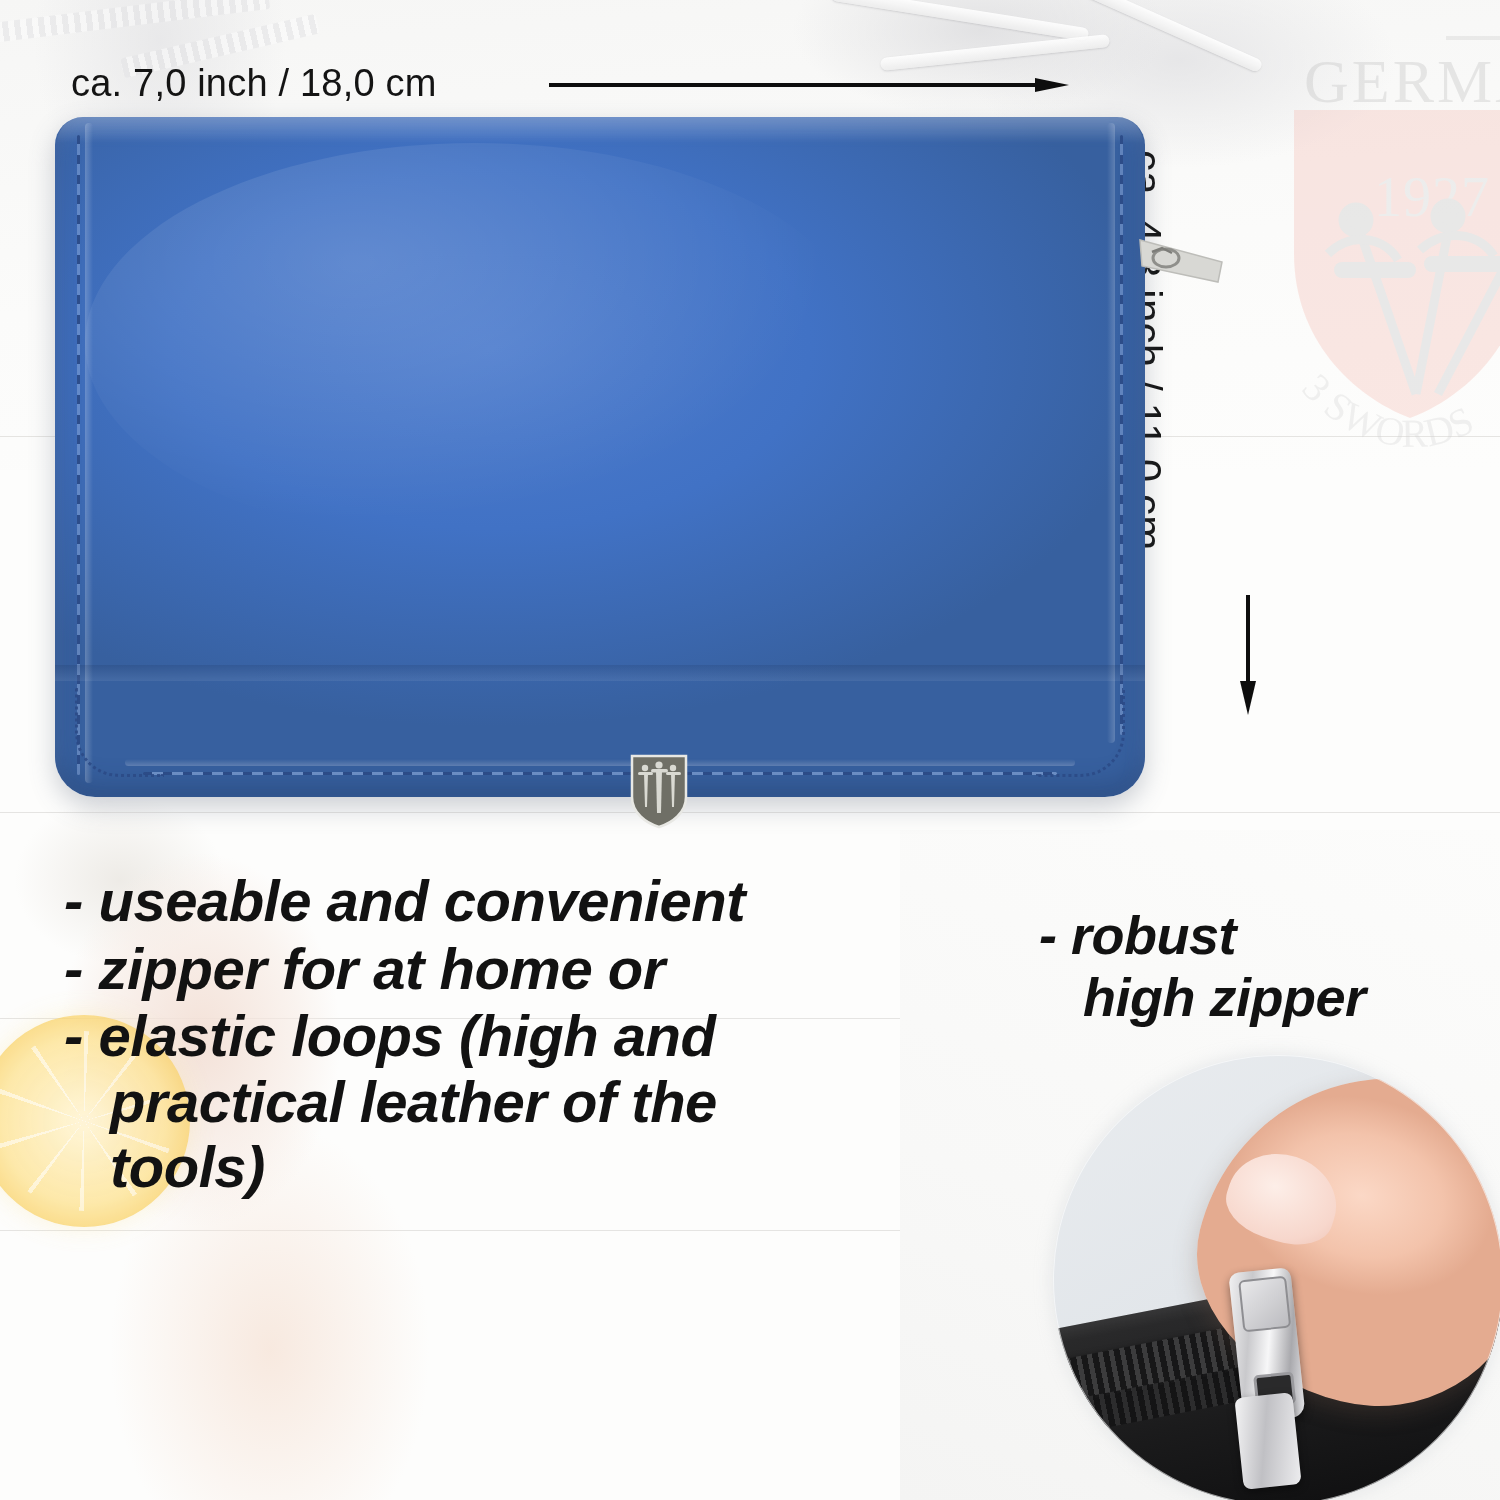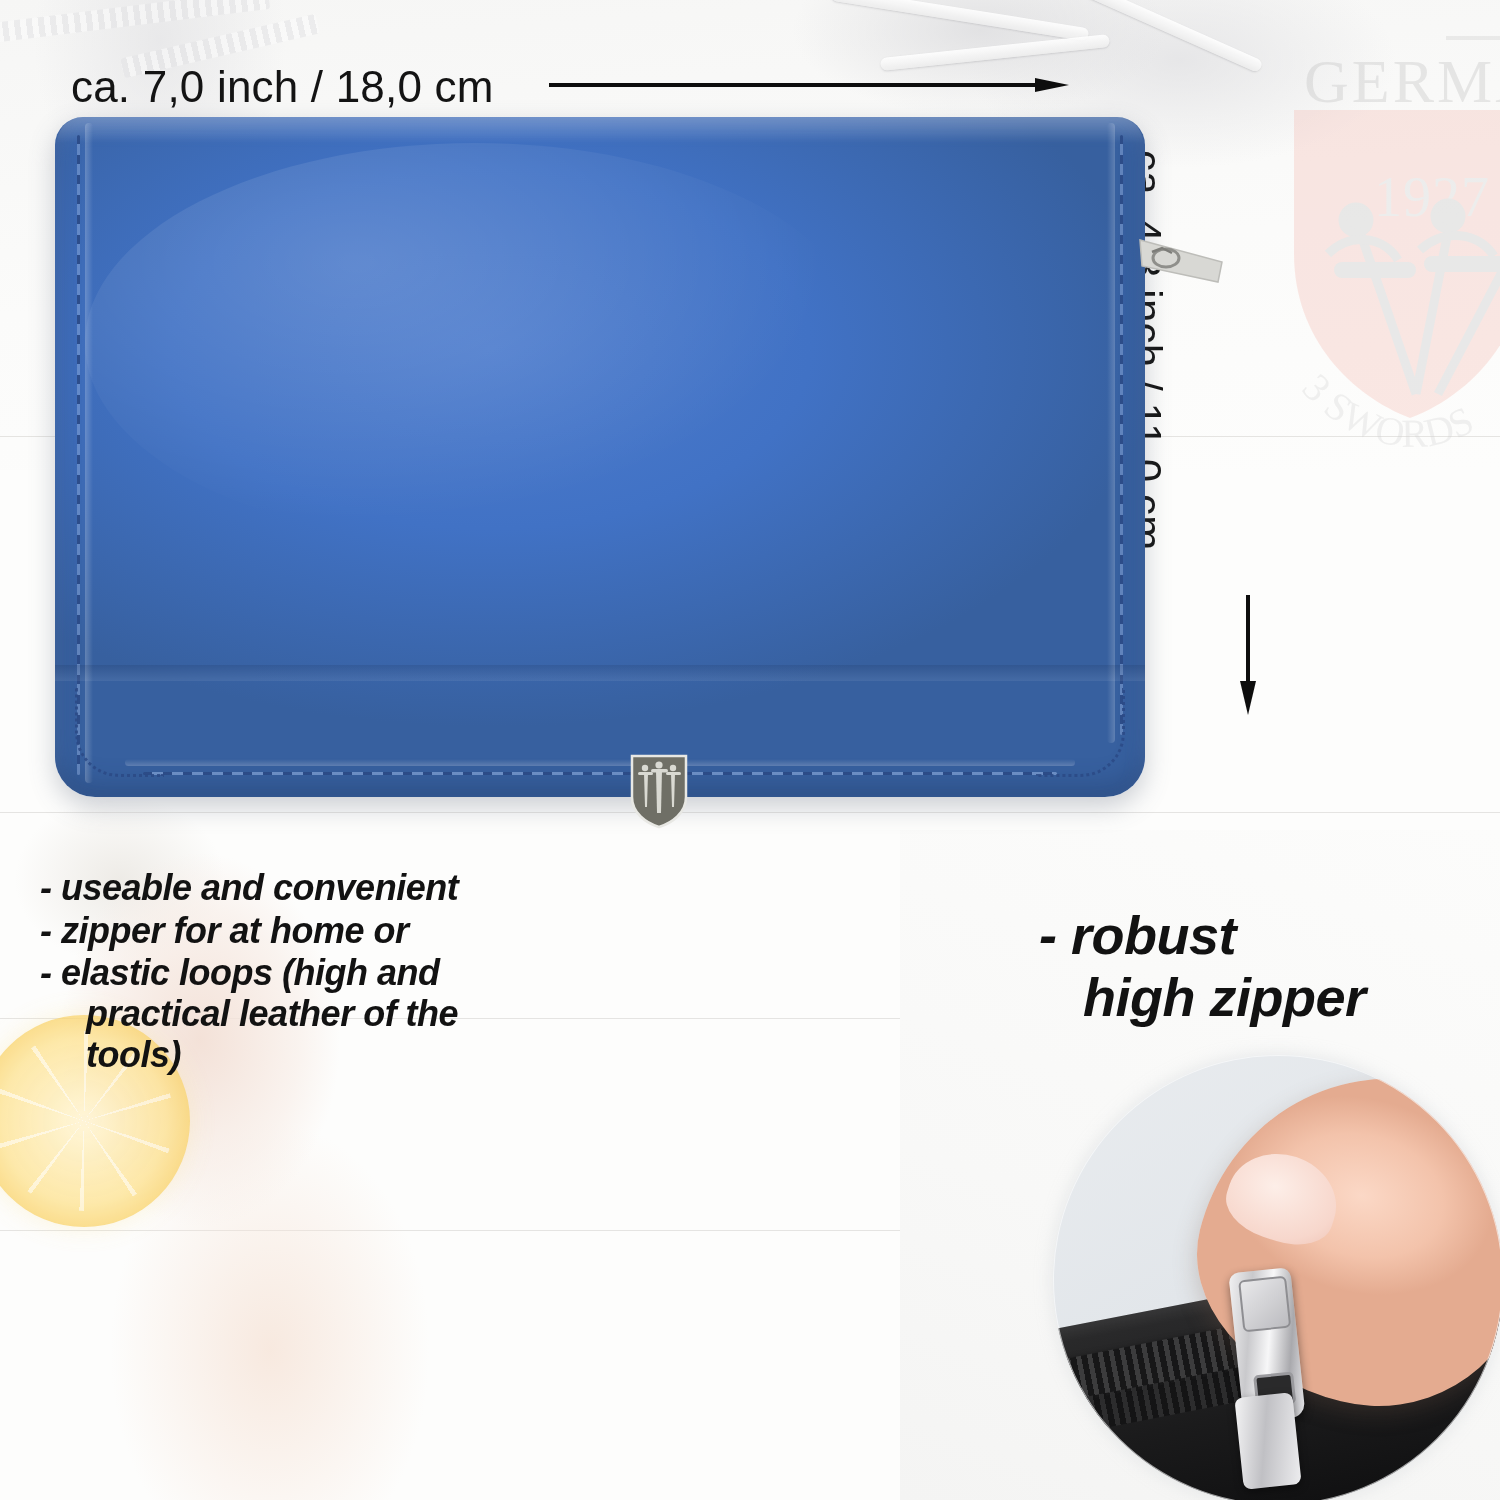--- a/index.html
+++ b/index.html
@@ -85,21 +85,21 @@
   }
   .wm-shield{position:absolute;left:30px;top:96px;width:244px;height:320px;}
   .wm-swords-text{
     position:absolute;left:28px;top:356px;width:230px;height:110px;
     color:#cfcfcf;
   }
 
   
   .dim-top-label{
     position:absolute;left:71px;top:62px;
-    font-size:44px;color:#141414;white-space:nowrap;letter-spacing:.2px;
+    font-size:38px;color:#141414;white-space:nowrap;letter-spacing:.2px;
   }
   .arrow-h{
     position:absolute;left:549px;top:78px;width:520px;height:14px;
   }
   .dim-right-label{
     position:absolute;left:1170px;top:150px;width:420px;
     transform-origin:0 0;transform:rotate(90deg);
     font-size:42px;color:#141414;white-space:nowrap;letter-spacing:.2px;
   }
   .arrow-v{
@@ -181,23 +181,23 @@
   .emblem{
     position:absolute;left:573px;top:636px;width:62px;height:76px;
   }
   
   .pull-tab{
     position:absolute;left:1138px;top:222px;width:88px;height:80px;
   }
 
   
   .features{
-    position:absolute;left:40px;top:868px;width:880px;
+    position:absolute;left:64px;top:868px;width:880px;
     font-style:italic;font-weight:600;
-    font-size:36px;line-height:1.13;color:#121212;
+    font-size:58px;line-height:1.13;color:#121212;
     letter-spacing:-0.5px;
   }
   .features .li{margin:0 0 2px 0;}
   .features .li .cont{display:block;padding-left:46px;}
   .right-feature{
     position:absolute;left:1020px;top:905px;width:470px;
     font-style:italic;font-weight:700;
     font-size:54px;line-height:1.14;color:#121212;
     letter-spacing:-0.5px;
     margin-left:19px;

